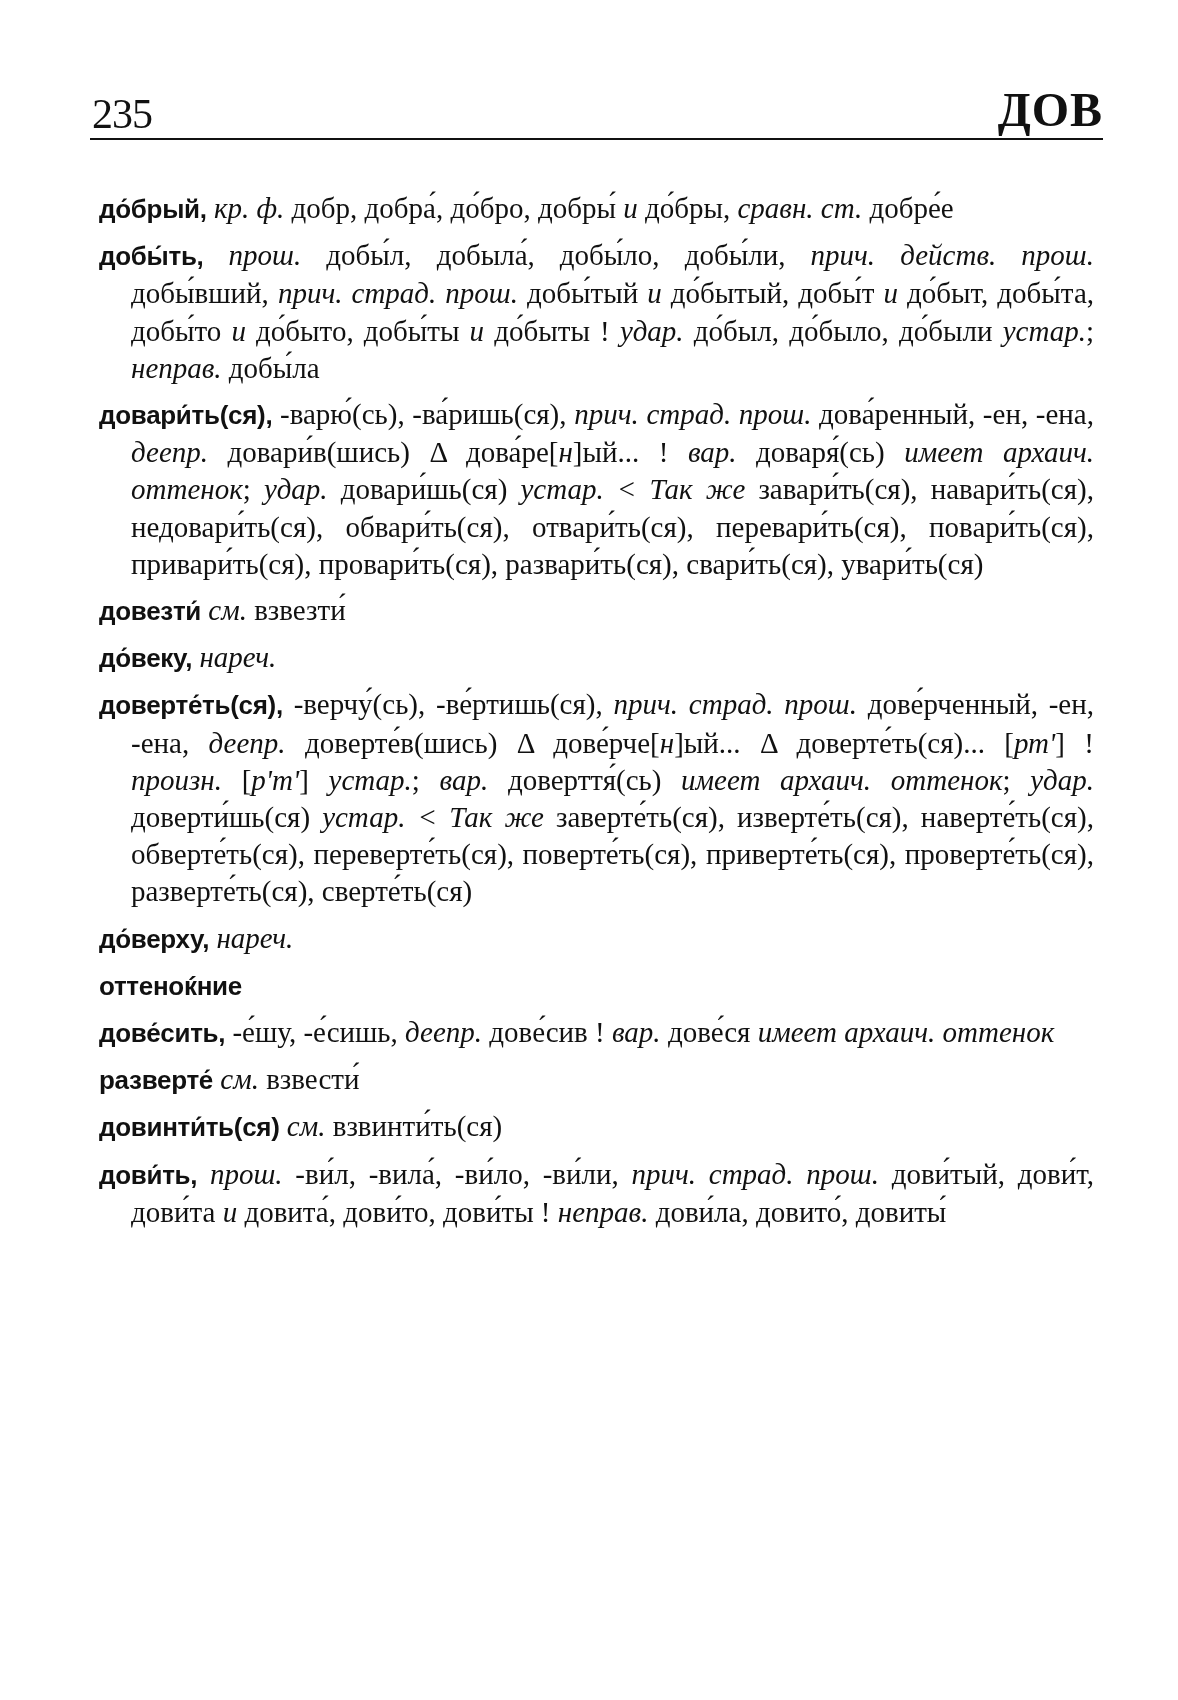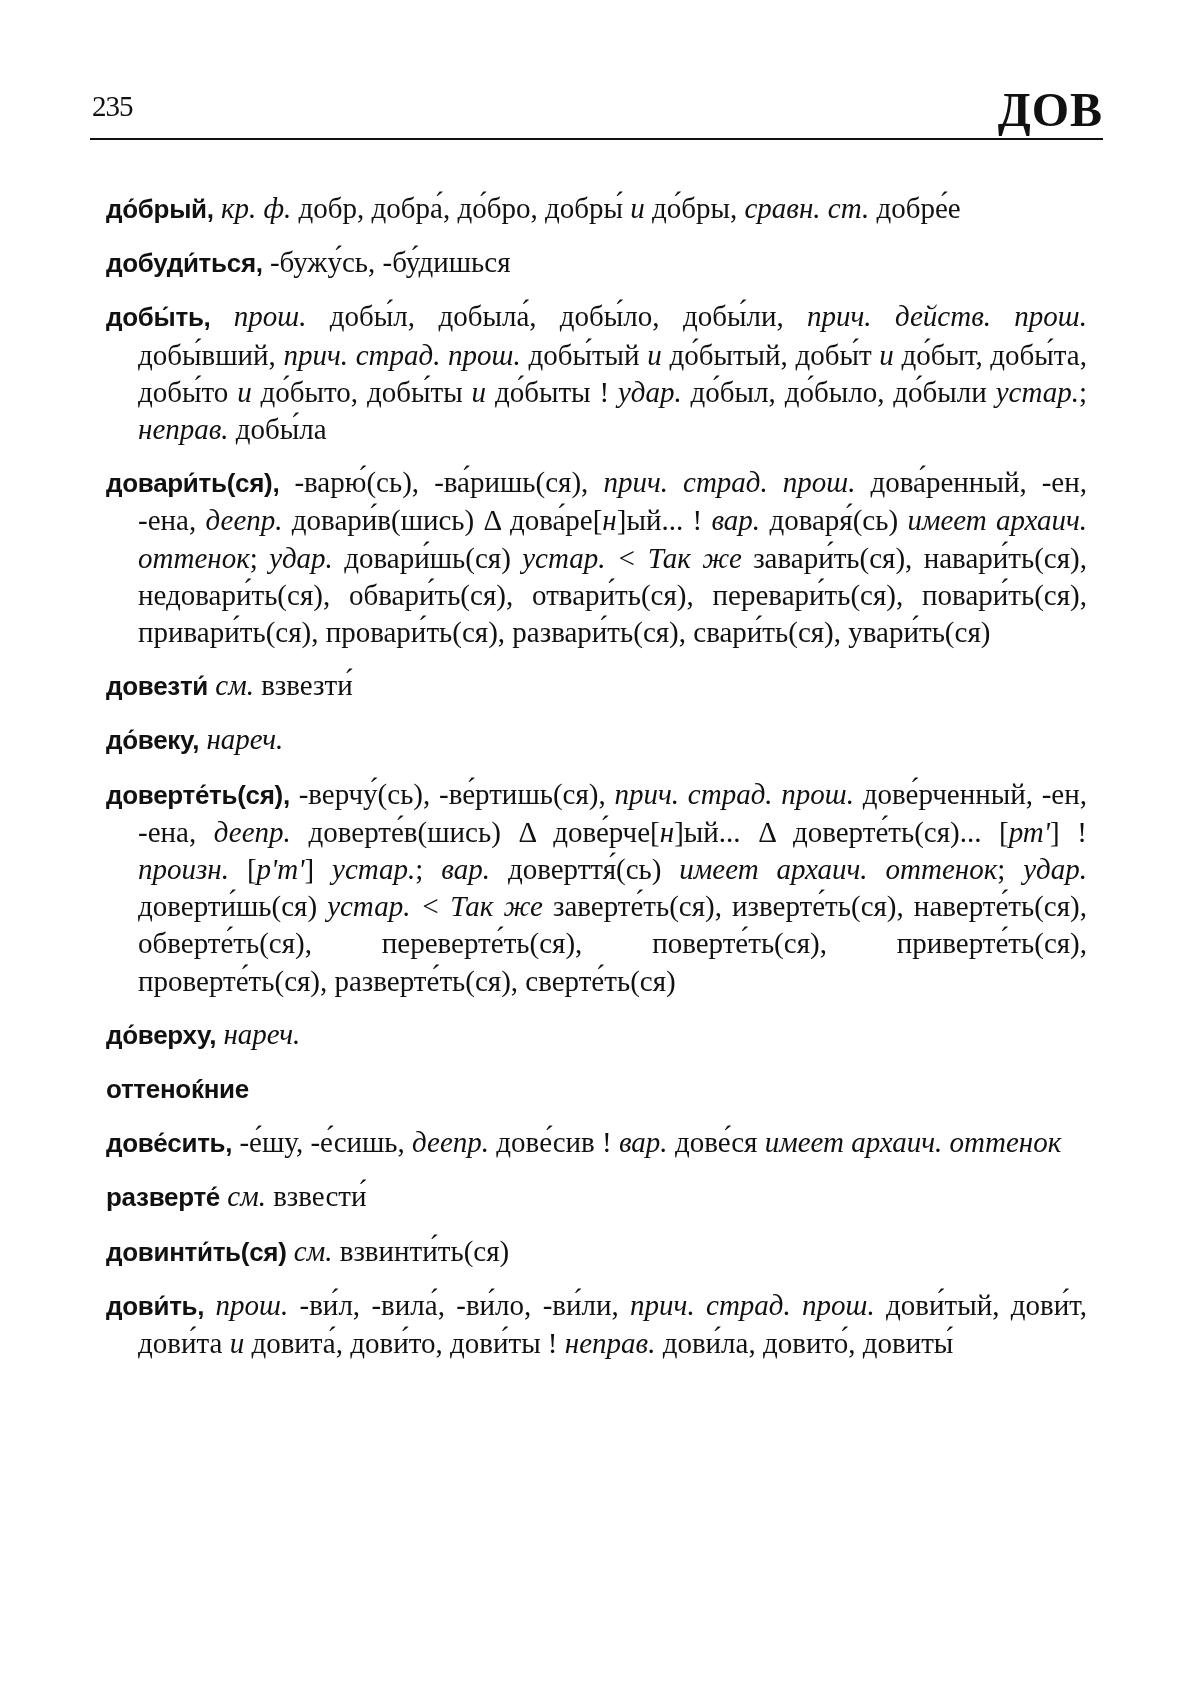--- a/index.html
+++ b/index.html
@@ -23,21 +23,21 @@
     }
     .header {
       position: relative;
       height: 58px;
       border-bottom: 2px solid #111;
     }
     .page-number {
       position: absolute;
       left: 2px;
       top: 10px;
-      font-size: 29px;
+      font-size: 42px;
       letter-spacing: -1px;
       font-family: Liberation Serif, serif;
     }
     .running-head {
       position: absolute;
       right: 0;
       top: 2px;
       font-size: 48px;
       font-weight: bold;
       letter-spacing: 1px;
@@ -45,21 +45,21 @@
     }
     .entries {
       margin-top: 50px;
       font-size: 29px;
       line-height: 37.2px;
     }
     .entry {
       padding-left: 32px;
       text-indent: -32px;
       text-align: justify;
-      margin: 16px;
+      margin: 9px;
     }
     .entry .hw {
       font-weight: bold;
       font-family: "Liberation Sans", "DejaVu Sans", sans-serif;
       font-size: 26px;
       letter-spacing: -0.3px;
     }
     .entry .it {
       font-style: italic;
     }
@@ -71,21 +71,20 @@
 <body>
 
 <div class="page">
   <div class="header">
     <span class="page-number">235</span>
     <span class="running-head">ДОВ</span>
   </div>
 
   <div class="entries">
     <p class="entry"><span class="hw">до́брый,</span><span class="it"> кр. ф.</span><span class="tx"> добр, добра́, до́бро, добры́ </span><span class="it">и</span><span class="tx"> до́бры, </span><span class="it">сравн. ст.</span><span class="tx"> добре́е</span></p>
-    <p class="entry"><span class="hw">добуди́ться,</span><span class="tx"> -бужу́сь, -бу́дишься</span></p>
     <p class="entry"><span class="hw">добы́ть,</span><span class="it"> прош.</span><span class="tx"> добы́л, добыла́, добы́ло, добы́ли, </span><span class="it">прич. действ. прош.</span><span class="tx"> добы́вший, </span><span class="it">прич. страд. прош.</span><span class="tx"> добы́тый </span><span class="it">и</span><span class="tx"> до́бытый, добы́т </span><span class="it">и</span><span class="tx"> до́быт, добы́та, добы́то </span><span class="it">и</span><span class="tx"> до́быто, добы́ты </span><span class="it">и</span><span class="tx"> до́быты ! </span><span class="it">удар.</span><span class="tx"> до́был, до́было, до́были </span><span class="it">устар.</span><span class="tx">; </span><span class="it">неправ.</span><span class="tx"> добы́ла</span></p>
     <p class="entry"><span class="hw">довари́ть(ся),</span><span class="tx"> -варю́(сь), -ва́ришь(ся), </span><span class="it">прич. страд. прош.</span><span class="tx"> дова́ренный, -ен, -ена, </span><span class="it">деепр.</span><span class="tx"> довари́в(шись) Δ дова́ре[</span><span class="it">н</span><span class="tx">]ый... ! </span><span class="it">вар.</span><span class="tx"> доваря́(сь) </span><span class="it">имеет архаич. оттенок</span><span class="tx">; </span><span class="it">удар.</span><span class="tx"> довари́шь(ся) </span><span class="it">устар. &lt; Так же</span><span class="tx"> завари́ть(ся), навари́ть(ся), недовари́ть(ся), обвари́ть(ся), отвари́ть(ся), перевари́ть(ся), повари́ть(ся), привари́ть(ся), провари́ть(ся), развари́ть(ся), свари́ть(ся), увари́ть(ся)</span></p>
     <p class="entry"><span class="hw">довезти́</span><span class="it"> см.</span><span class="tx"> взвезти́</span></p>
     <p class="entry"><span class="hw">до́веку,</span><span class="it"> нареч.</span></p>
     <p class="entry"><span class="hw">доверте́ть(ся),</span><span class="tx"> -верчу́(сь), -ве́ртишь(ся), </span><span class="it">прич. страд. прош.</span><span class="tx"> дове́рченный, -ен, -ена, </span><span class="it">деепр.</span><span class="tx"> доверте́в(шись) Δ дове́рче[</span><span class="it">н</span><span class="tx">]ый... Δ доверте́ть(ся)... [</span><span class="it">рт'</span><span class="tx">] ! </span><span class="it">произн.</span><span class="tx"> [</span><span class="it">р'т'</span><span class="tx">] </span><span class="it">устар.</span><span class="tx">; </span><span class="it">вар.</span><span class="tx"> доверття́(сь) </span><span class="it">имеет архаич. оттенок</span><span class="tx">; </span><span class="it">удар.</span><span class="tx"> доверти́шь(ся) </span><span class="it">устар. &lt; Так же</span><span class="tx"> заверте́ть(ся), изверте́ть(ся), наверте́ть(ся), обверте́ть(ся), переверте́ть(ся), поверте́ть(ся), приверте́ть(ся), проверте́ть(ся), разверте́ть(ся), сверте́ть(ся)</span></p>
     <p class="entry"><span class="hw">до́верху,</span><span class="it"> нареч.</span></p>
     <p class="entry"><span class="hw">оттеноќние</span></p>
     <p class="entry"><span class="hw">дове́сить,</span><span class="tx"> -е́шу, -е́сишь, </span><span class="it">деепр.</span><span class="tx"> дове́сив ! </span><span class="it">вар.</span><span class="tx"> дове́ся </span><span class="it">имеет архаич. оттенок</span></p>
     <p class="entry"><span class="hw">разверте́</span><span class="it"> см.</span><span class="tx"> взвести́</span></p>
     <p class="entry"><span class="hw">довинти́ть(ся)</span><span class="it"> см.</span><span class="tx"> взвинти́ть(ся)</span></p>

